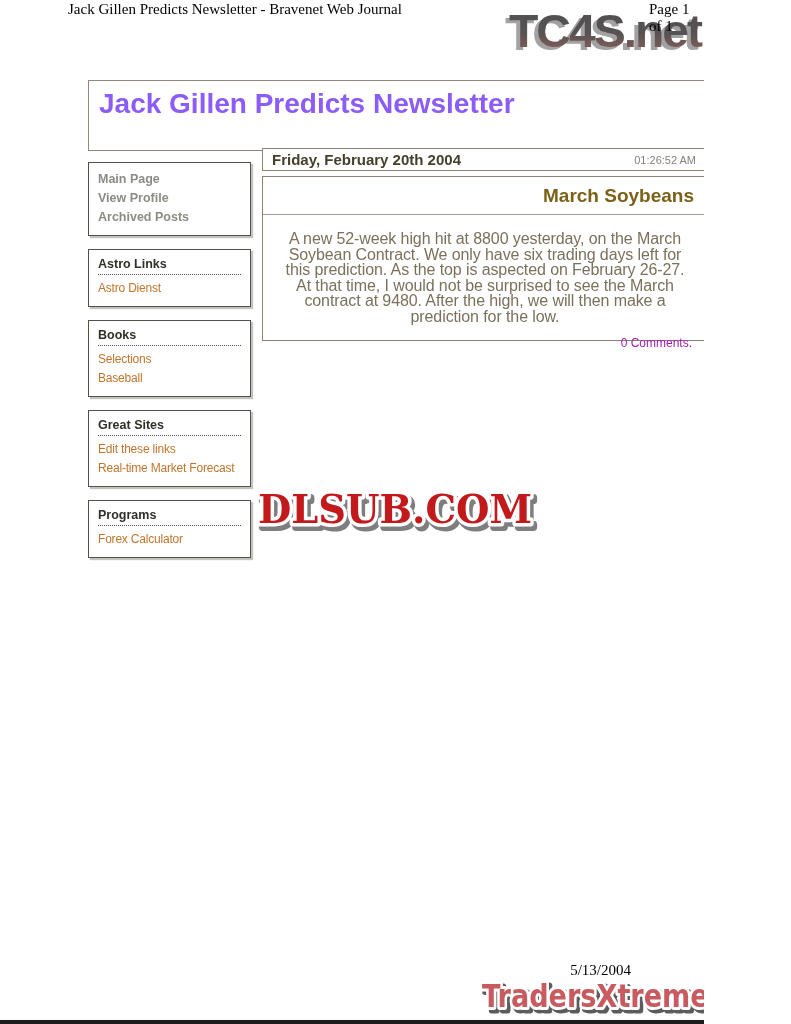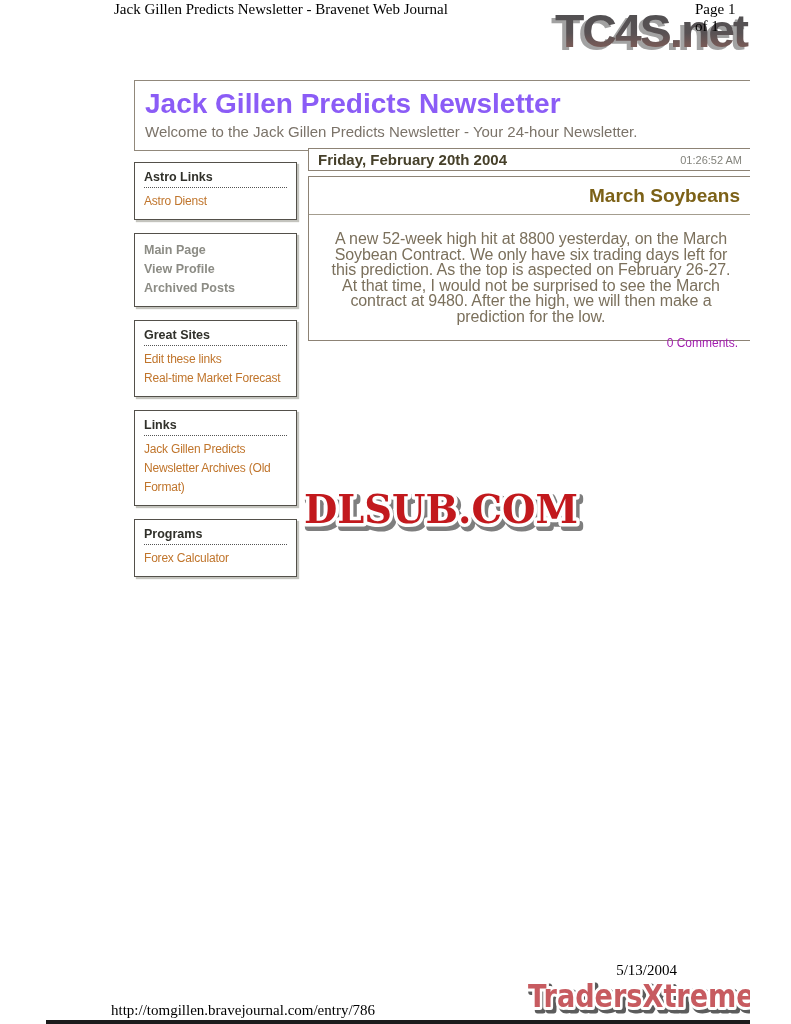--- a/index.html
+++ b/index.html
@@ -1,19 +1,19 @@
 <!DOCTYPE html>
 <html><head>
 <meta charset="utf-8">
 <style>
   * { margin:0; padding:0; box-sizing:border-box; }
   html,body { background:#fff; }
   .page {
     position:relative; width:704px; height:1024px; background:#ffffff;
-    font-family:"Liberation Sans", sans-serif; overflow:hidden;margin-left:46px;
+    font-family:"Liberation Sans", sans-serif; overflow:hidden;
   }
   
   .print-title {
     position:absolute; left:68px; top:1px;
     font-family:"Liberation Serif", serif; font-size:15px; color:#000;
   }
   .page-info {
     position:absolute; left:649px; top:1px; z-index:6;
     font-family:"Liberation Serif", serif; font-size:15px; color:#000;
   }
@@ -86,47 +86,47 @@
         <stop offset="55%" stop-color="#585254"></stop>
         <stop offset="100%" stop-color="#91625a"></stop>
       </linearGradient>
     </defs>
     <text x="3" y="47" font-family="Liberation Sans, sans-serif" font-weight="bold" font-size="47" letter-spacing="-2" fill="#929292" opacity="0.85" textLength="192" lengthAdjust="spacingAndGlyphs">TC4S.net</text>
     <text x="7" y="44" font-family="Liberation Sans, sans-serif" font-weight="bold" font-size="47" letter-spacing="-2" fill="url(#tcgrad)" textLength="192" lengthAdjust="spacingAndGlyphs">TC4S.net</text>
   </svg>
 
   <div class="masthead">
     <div class="masthead-title">Jack Gillen Predicts Newsletter</div>
-    <div class="masthead-sub">Welcome to the Jack Gillen Predicts Newsletter - Your 24-hour Newsletter.</div>
   </div>
 
   <div class="sidebar">
+
+    <div class="sbox">
+      <div class="snav">Main Page</div>
+      <div class="snav">View Profile</div>
+      <div class="snav">Archived Posts</div>
+    </div>
 
     <div class="sbox">
       <div class="shead">Astro Links</div>
       <div class="slink">Astro Dienst</div>
     </div>
 
     <div class="sbox">
-      <div class="snav">Main Page</div>
-      <div class="snav">View Profile</div>
-      <div class="snav">Archived Posts</div>
+      <div class="shead">Books</div>
+      <div class="slink">Selections</div>
+      <div class="slink">Baseball</div>
     </div>
-
 
     <div class="sbox">
       <div class="shead">Great Sites</div>
       <div class="slink">Edit these links</div>
       <div class="slink">Real-time Market Forecast</div>
     </div>
 
-    <div class="sbox">
-      <div class="shead">Links</div>
-      <div class="slink">Jack Gillen Predicts Newsletter Archives (Old Format)</div>
-    </div>
 
     <div class="sbox">
       <div class="shead">Programs</div>
       <div class="slink">Forex Calculator</div>
     </div>
 
 
   </div>
 
   <div class="main">
@@ -146,18 +146,17 @@
   <svg class="dlsub-logo" width="294" height="54" viewBox="0 0 294 54">
     <text x="11" y="44" font-family="DejaVu Serif, serif" font-weight="bold" font-size="39" fill="#7e7e7e" stroke="#7e7e7e" stroke-width="8" stroke-linejoin="round" textLength="274" lengthAdjust="spacingAndGlyphs">DLSUB.COM</text>
     <text x="8" y="40" font-family="DejaVu Serif, serif" font-weight="bold" font-size="39" fill="#c2191d" stroke="#ffffff" stroke-width="7" stroke-linejoin="round" paint-order="stroke" textLength="274" lengthAdjust="spacingAndGlyphs">DLSUB.COM</text>
   </svg>
 
   <svg class="tradersx-logo" width="318" height="48" viewBox="0 0 318 48">
     <text x="10" y="36" font-family="DejaVu Sans, sans-serif" font-weight="bold" font-size="32" fill="#5c5c5c" stroke="#5c5c5c" stroke-width="7" stroke-linejoin="round" textLength="300" lengthAdjust="spacingAndGlyphs">TradersXtreme.com</text>
     <text x="7" y="33" font-family="DejaVu Sans, sans-serif" font-weight="bold" font-size="32" fill="#c75b60" stroke="#ffffff" stroke-width="6" stroke-linejoin="round" paint-order="stroke" textLength="300" lengthAdjust="spacingAndGlyphs">TradersXtreme.com</text>
   </svg>
 
-  <div class="footer-url">http://tomgillen.bravejournal.com/entry/786</div>
   <div class="footer-date">5/13/2004</div>
 
   <div class="bottom-bar"></div>
 
 </div>
 
 </body></html>

